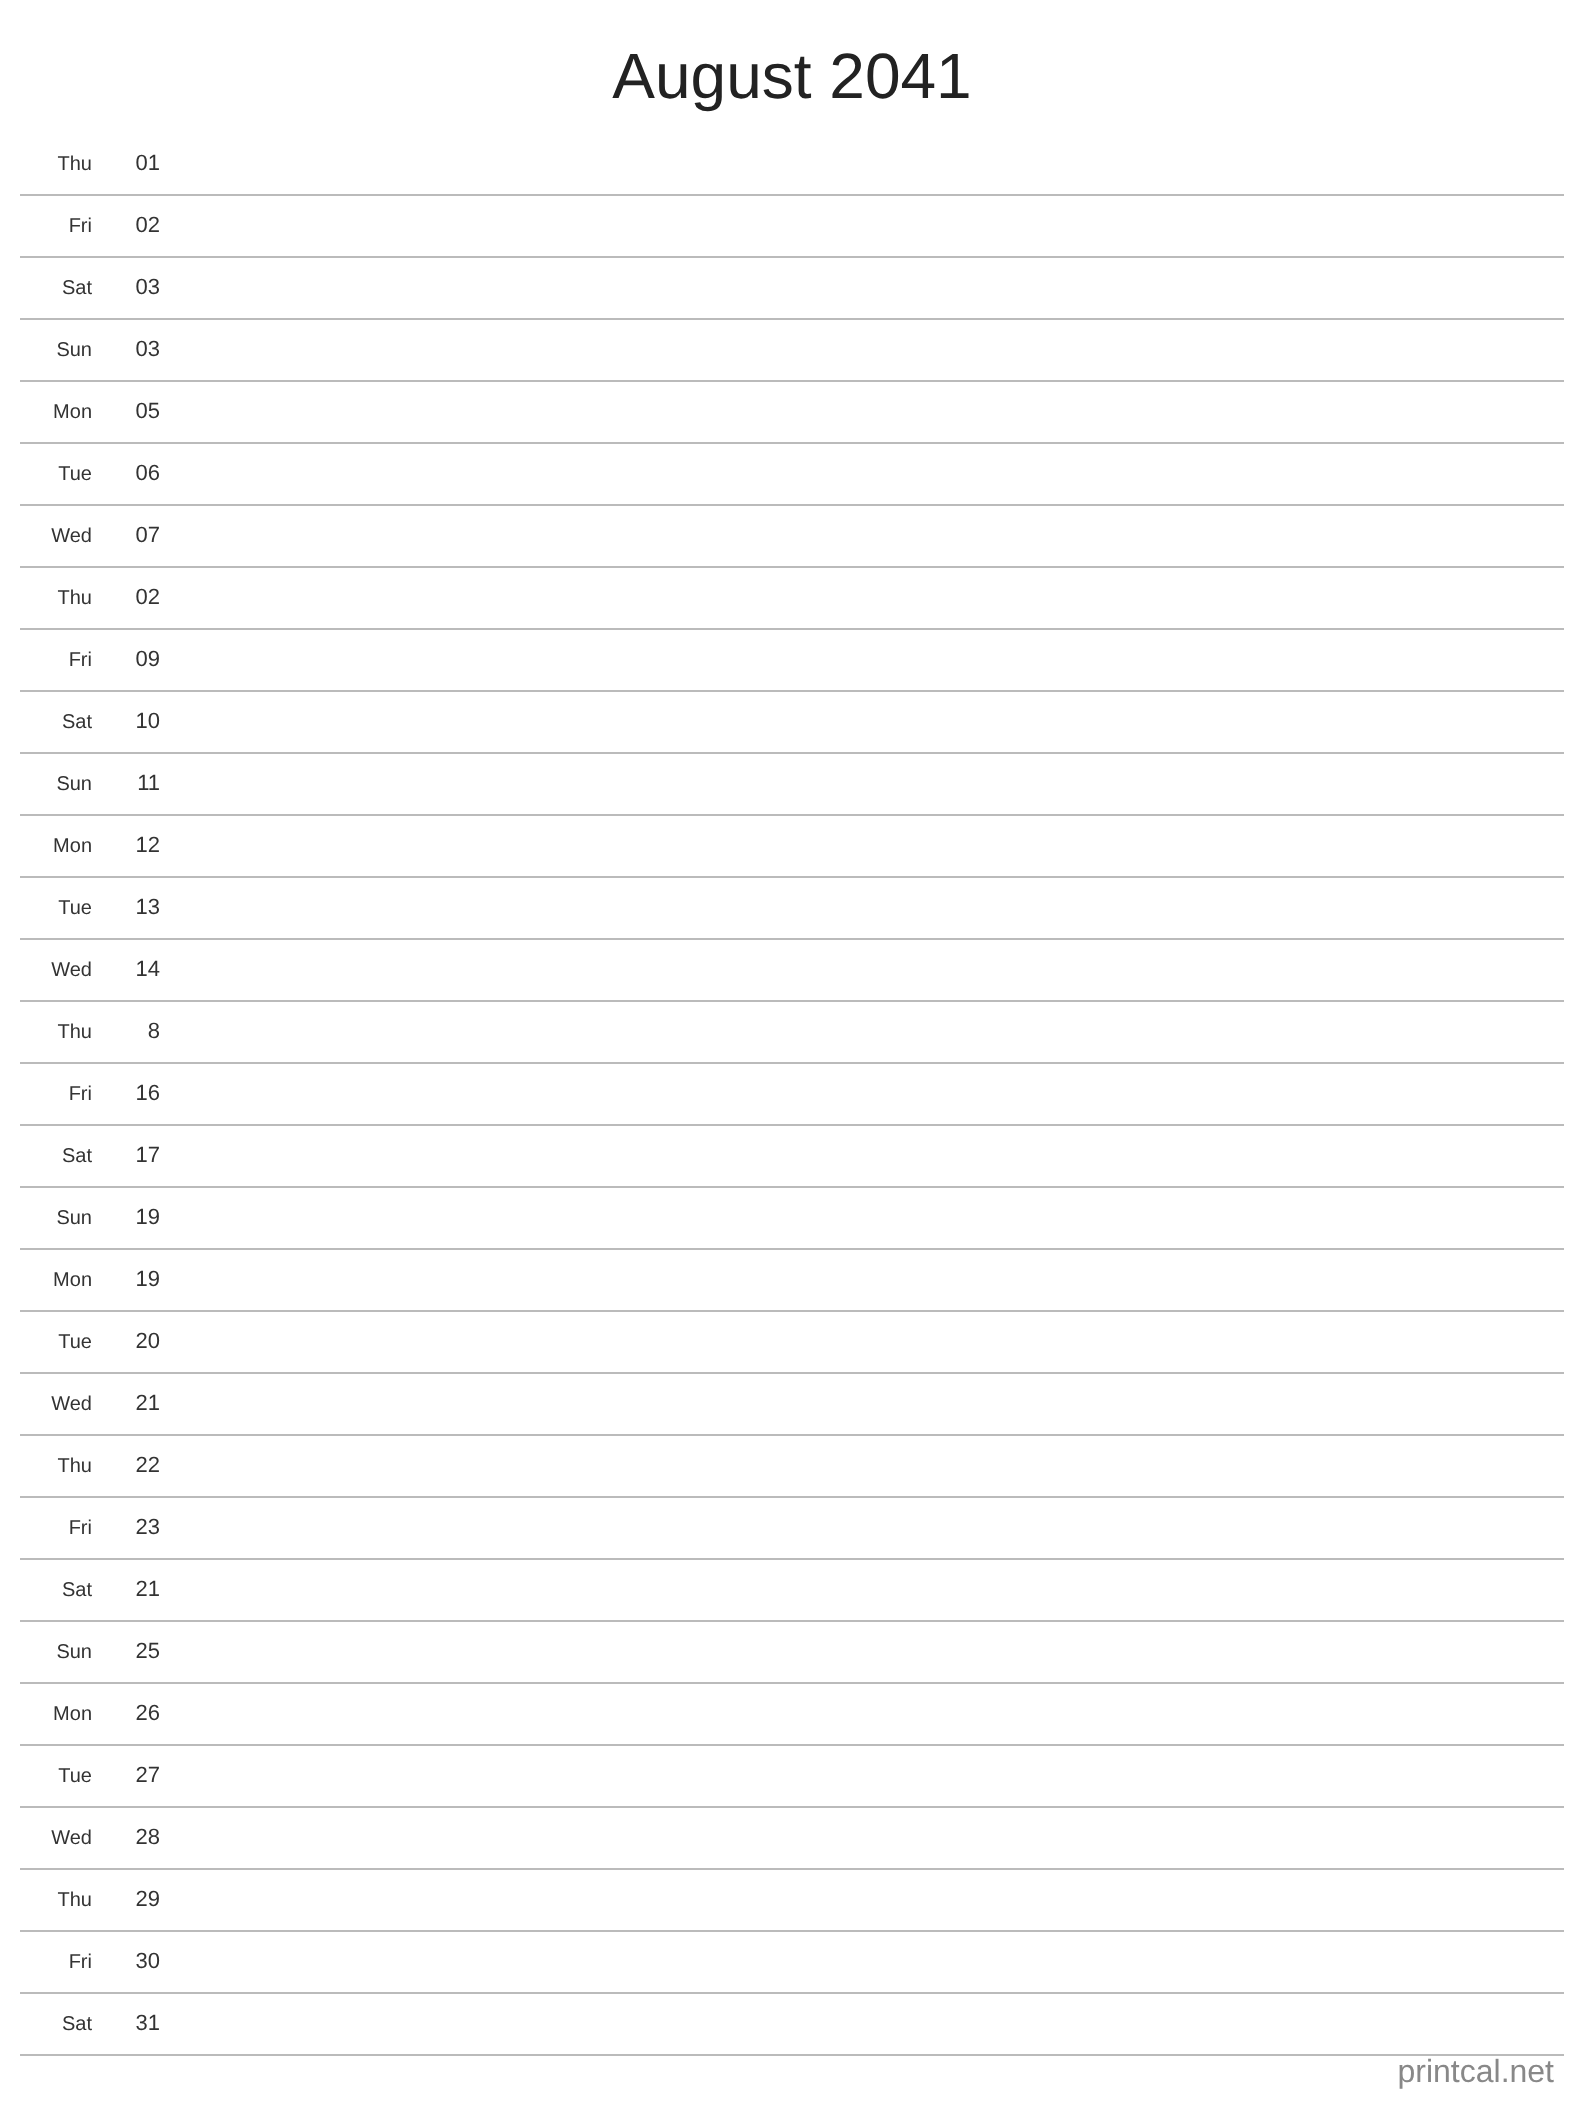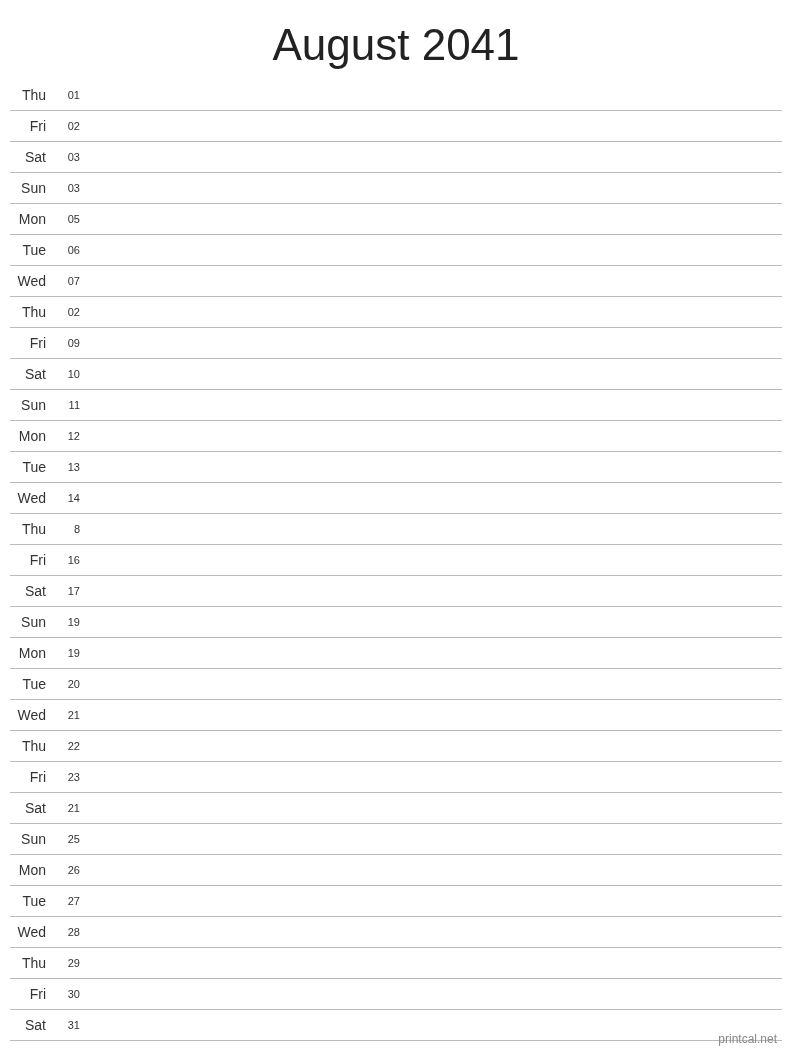--- a/index.html
+++ b/index.html
@@ -11,40 +11,40 @@
     body {
       width: 792px;
       min-height: 1056px;
       background: #ffffff;
       font-family: Arial, sans-serif;
       position: relative;
     }
 
     .page-title {
       text-align: center;
-      font-size: 44px;
+      font-size: 32px;
       font-weight: normal;
       padding: 20px 0 10px 0;
       color: #222;
     }
 
     .calendar-container {
       padding: 0 10px;
     }
 
     .day-row {
       display: flex;
       align-items: center;
       height: 31px;
       border-bottom: 1px solid #bbb;
     }
 
     .day-name {
       width: 42px;
-      font-size: 14px;
+      font-size: 10px;
       color: #333;
       text-align: right;
       padding-right: 6px;
       flex-shrink: 0;
     }
 
     .day-number {
       width: 28px;
       font-size: 11px;
       color: #333;
@@ -55,21 +55,21 @@
     .day-line {
       flex: 1;
       height: 1px;
       margin-left: 8px;
     }
 
     .footer {
       position: absolute;
       bottom: 10px;
       right: 15px;
-      font-size: 12px;
+      font-size: 16px;
       color: #888;
     }
   </style>
 </head>
 <body>
 
 <h1 class="page-title">August 2041</h1>
 
 <div class="calendar-container">
 <div class="day-row">

